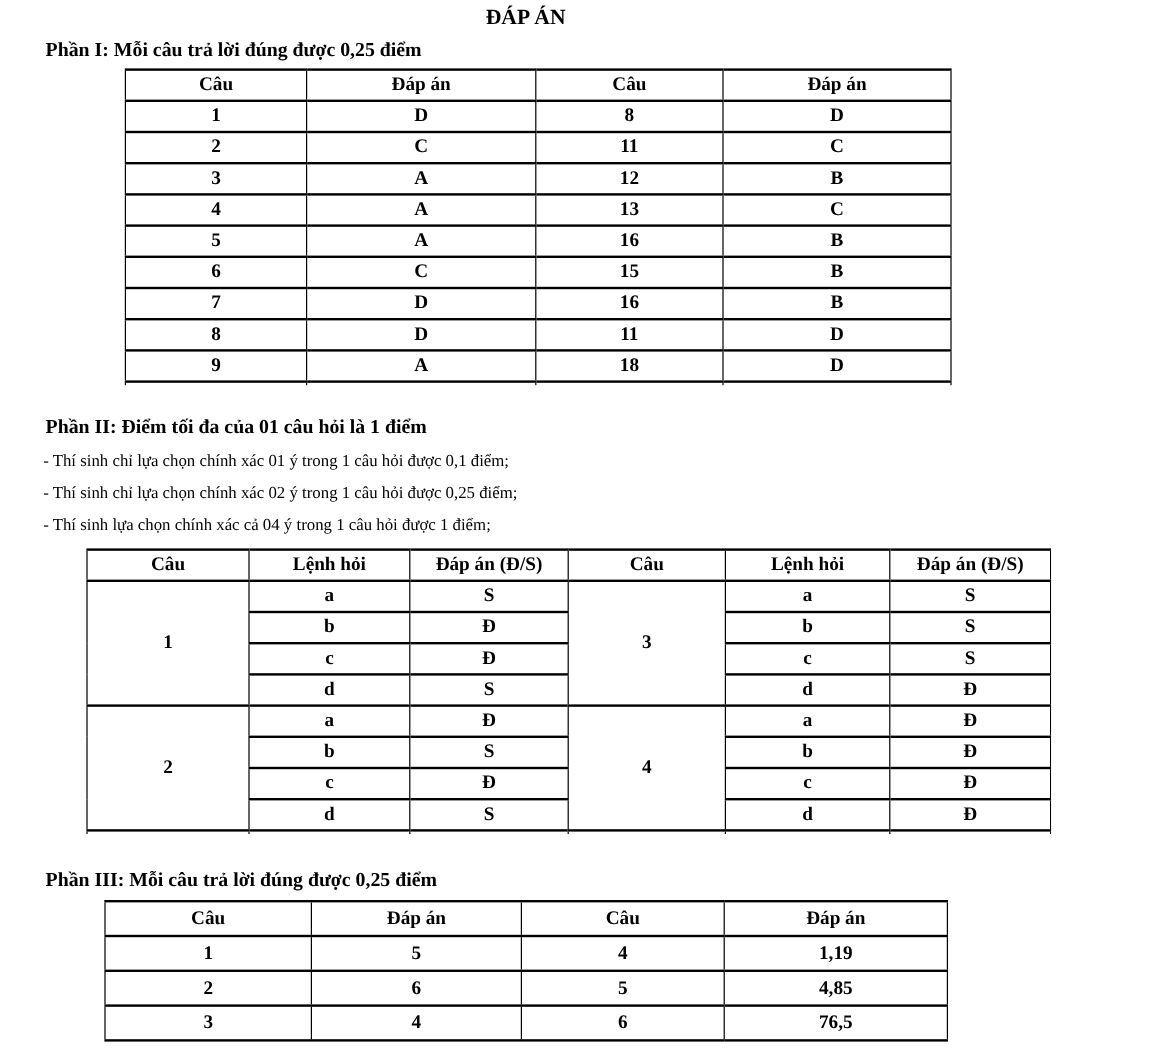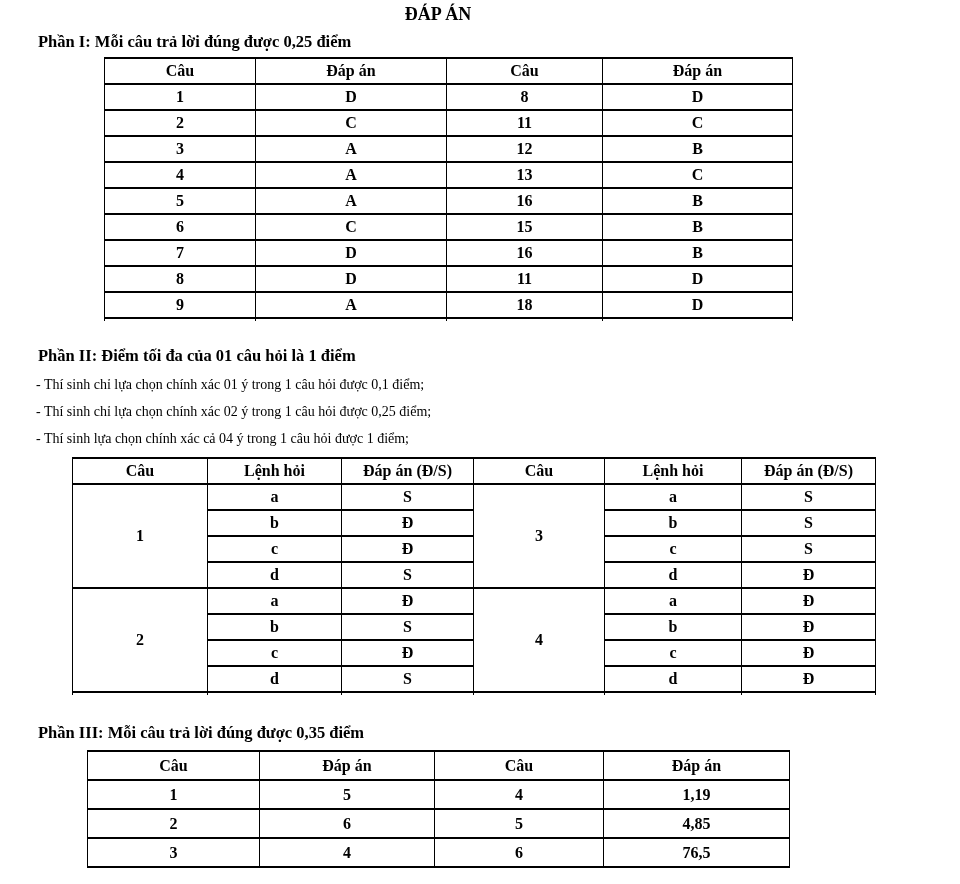--- a/index.html
+++ b/index.html
@@ -232,21 +232,21 @@
           <td></td>
           <td></td>
           <td></td>
           <td></td>
           <td></td>
           <td></td>
         </tr>
       </tbody>
   </table>
 
-  <div class="section-heading h-part3">Phần III: Mỗi câu trả lời đúng được 0,35 điểm</div>
+  <div class="section-heading h-part3">Phần III: Mỗi câu trả lời đúng được 0,25 điểm</div>
 
   <table class="t3">
     <colgroup>
       <col style="width:172px">
         <col style="width:175px">
       <col style="width:169px">
         <col style="width:186px">
     </colgroup>
     <tbody id="t3-body">
         <tr>

